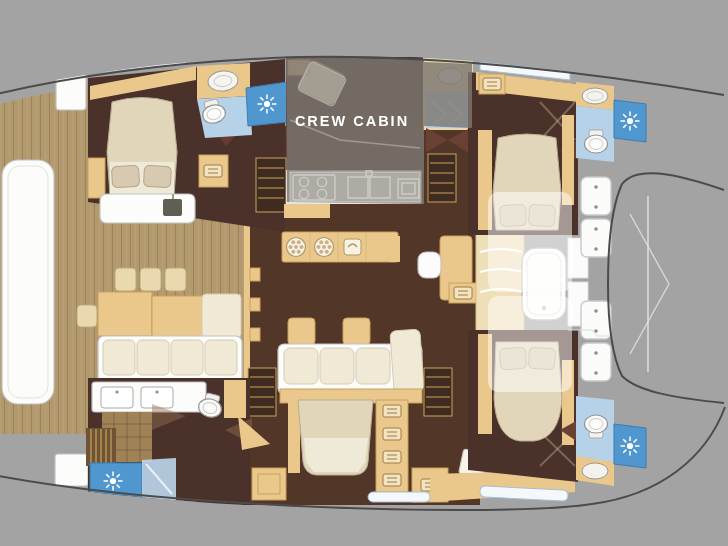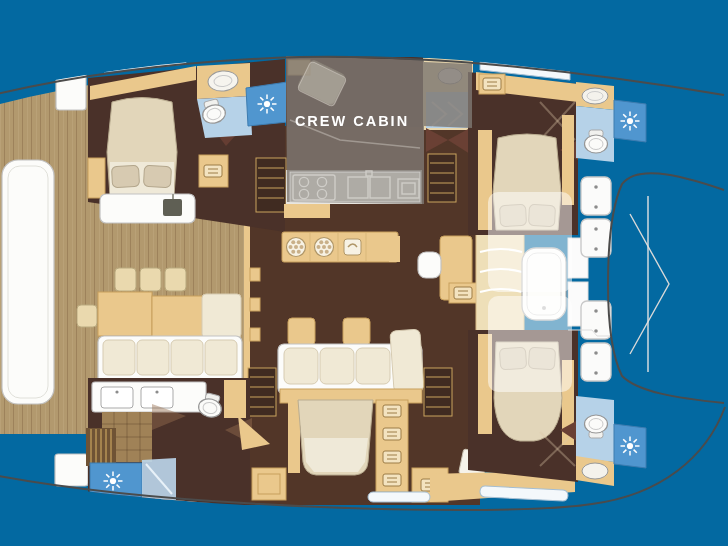--- a/index.html
+++ b/index.html
@@ -1,16 +1,16 @@
 <!DOCTYPE html>
 <html><head>
 <meta charset="utf-8">
 <style>
   html,body{margin:0;padding:0;background:#ffffff;}
-  .stage{position:relative;width:728px;height:546px;background:#0369a1;overflow:hidden;}
+  .stage{position:relative;width:728px;height:546px;background:#a3a3a3;overflow:hidden;}
   svg{display:block;}
   .tan{fill:#eac88c;stroke:#c79f5c;stroke-width:1;}
   .tanNS{fill:#eac88c;}
   .tanL{fill:#ead9ae;stroke:#b9a97e;stroke-width:1;}
   .dark{fill:#4a3129;}
   .salon{fill:#523628;}
   .cream{fill:#f0e9d5;stroke:#d6cbb2;stroke-width:1;}
   .whiteF{fill:#fcfcfa;stroke:#c2c2c2;stroke-width:1.2;}
   .bed{fill:#e2d6ba;stroke:#b9ac90;stroke-width:1;}
   .sheet{fill:#efe9d8;}

